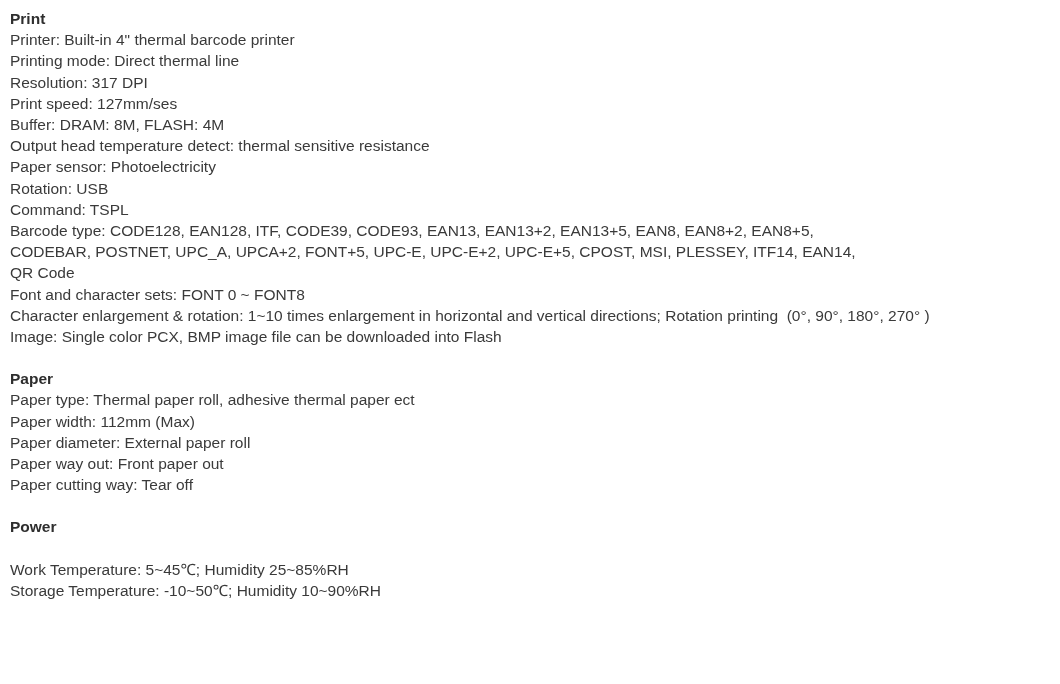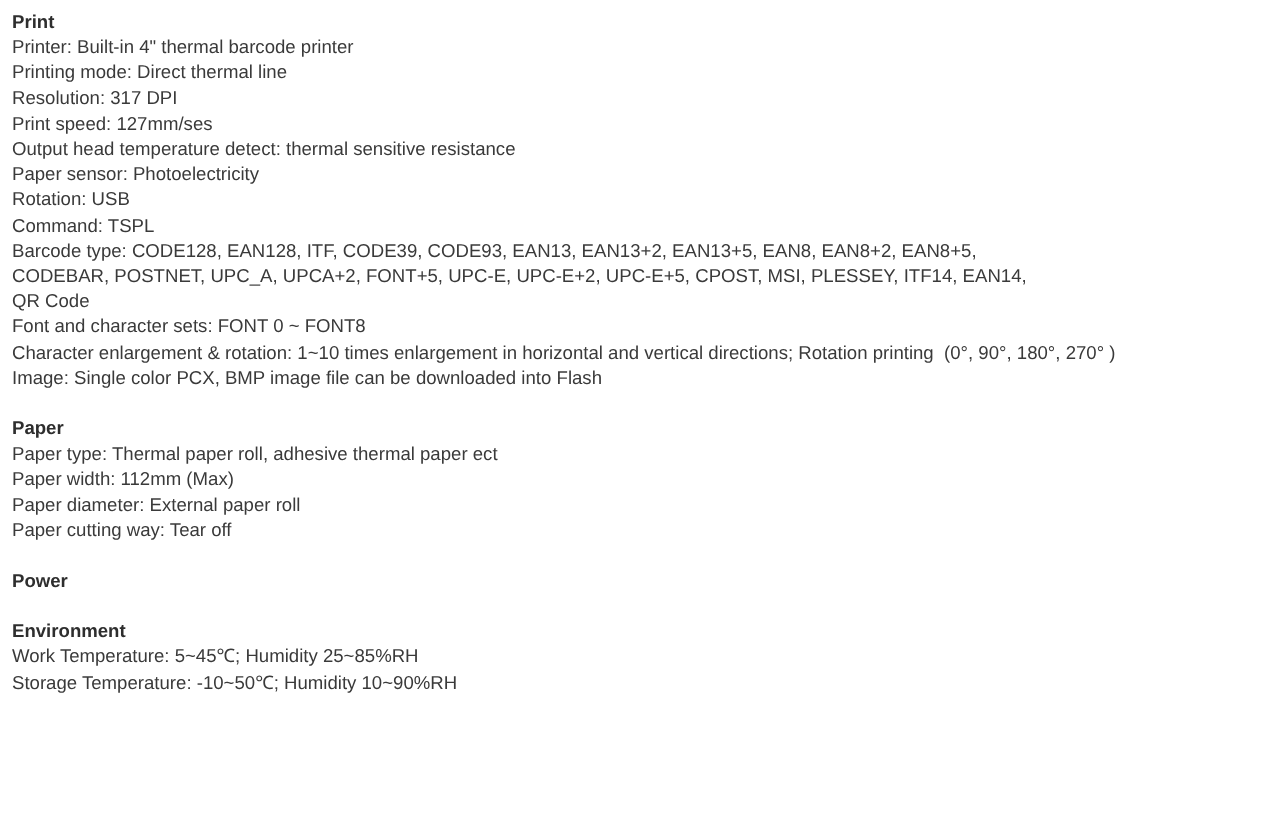--- a/index.html
+++ b/index.html
@@ -46,49 +46,50 @@
 <body>
 
 <div class="page">
 
   <div class="section">
     <div class="section-title">Print</div>
     <div class="spec-line">Printer: Built-in 4" thermal barcode printer</div>
     <div class="spec-line">Printing mode: Direct thermal line</div>
     <div class="spec-line">Resolution: 317 DPI</div>
     <div class="spec-line">Print speed: 127mm/ses</div>
+    <div class="spec-line">Buffer: DRAM: 8M, FLASH: 4M</div>
     <div class="spec-line">Output head temperature detect: thermal sensitive resistance</div>
     <div class="spec-line">Paper sensor: Photoelectricity</div>
     <div class="spec-line">Rotation: USB</div>
     <div class="spec-line">Command: TSPL</div>
     <div class="spec-line">Barcode type: CODE128, EAN128, ITF, CODE39, CODE93, EAN13, EAN13+2, EAN13+5, EAN8, EAN8+2, EAN8+5,</div>
     <div class="spec-line">CODEBAR, POSTNET, UPC_A, UPCA+2, FONT+5, UPC-E, UPC-E+2, UPC-E+5, CPOST, MSI, PLESSEY, ITF14, EAN14,</div>
     <div class="spec-line">QR Code</div>
     <div class="spec-line">Font and character sets: FONT 0 ~ FONT8</div>
     <div class="spec-line">Character enlargement &amp; rotation: 1~10 times enlargement in horizontal and vertical directions; Rotation printing  (0°, 90°, 180°, 270° )</div>
     <div class="spec-line">Image: Single color PCX, BMP image file can be downloaded into Flash</div>
   </div>
 
   <div class="spacer"></div>
 
   <div class="section">
     <div class="section-title">Paper</div>
     <div class="spec-line">Paper type: Thermal paper roll, adhesive thermal paper ect</div>
     <div class="spec-line">Paper width: 112mm (Max)</div>
     <div class="spec-line">Paper diameter: External paper roll</div>
+    <div class="spec-line">Paper way out: Front paper out</div>
     <div class="spec-line">Paper cutting way: Tear off</div>
   </div>
 
   <div class="spacer-small"></div>
 
   <div class="section">
     <div class="section-title">Power</div>
   </div>
 
   <div class="spacer-small"></div>
 
   <div class="section">
-    <div class="section-title">Environment</div>
     <div class="spec-line">Work Temperature: 5~45℃; Humidity 25~85%RH</div>
     <div class="spec-line">Storage Temperature: -10~50℃; Humidity 10~90%RH</div>
   </div>
 
 </div>
 
 </body></html>

